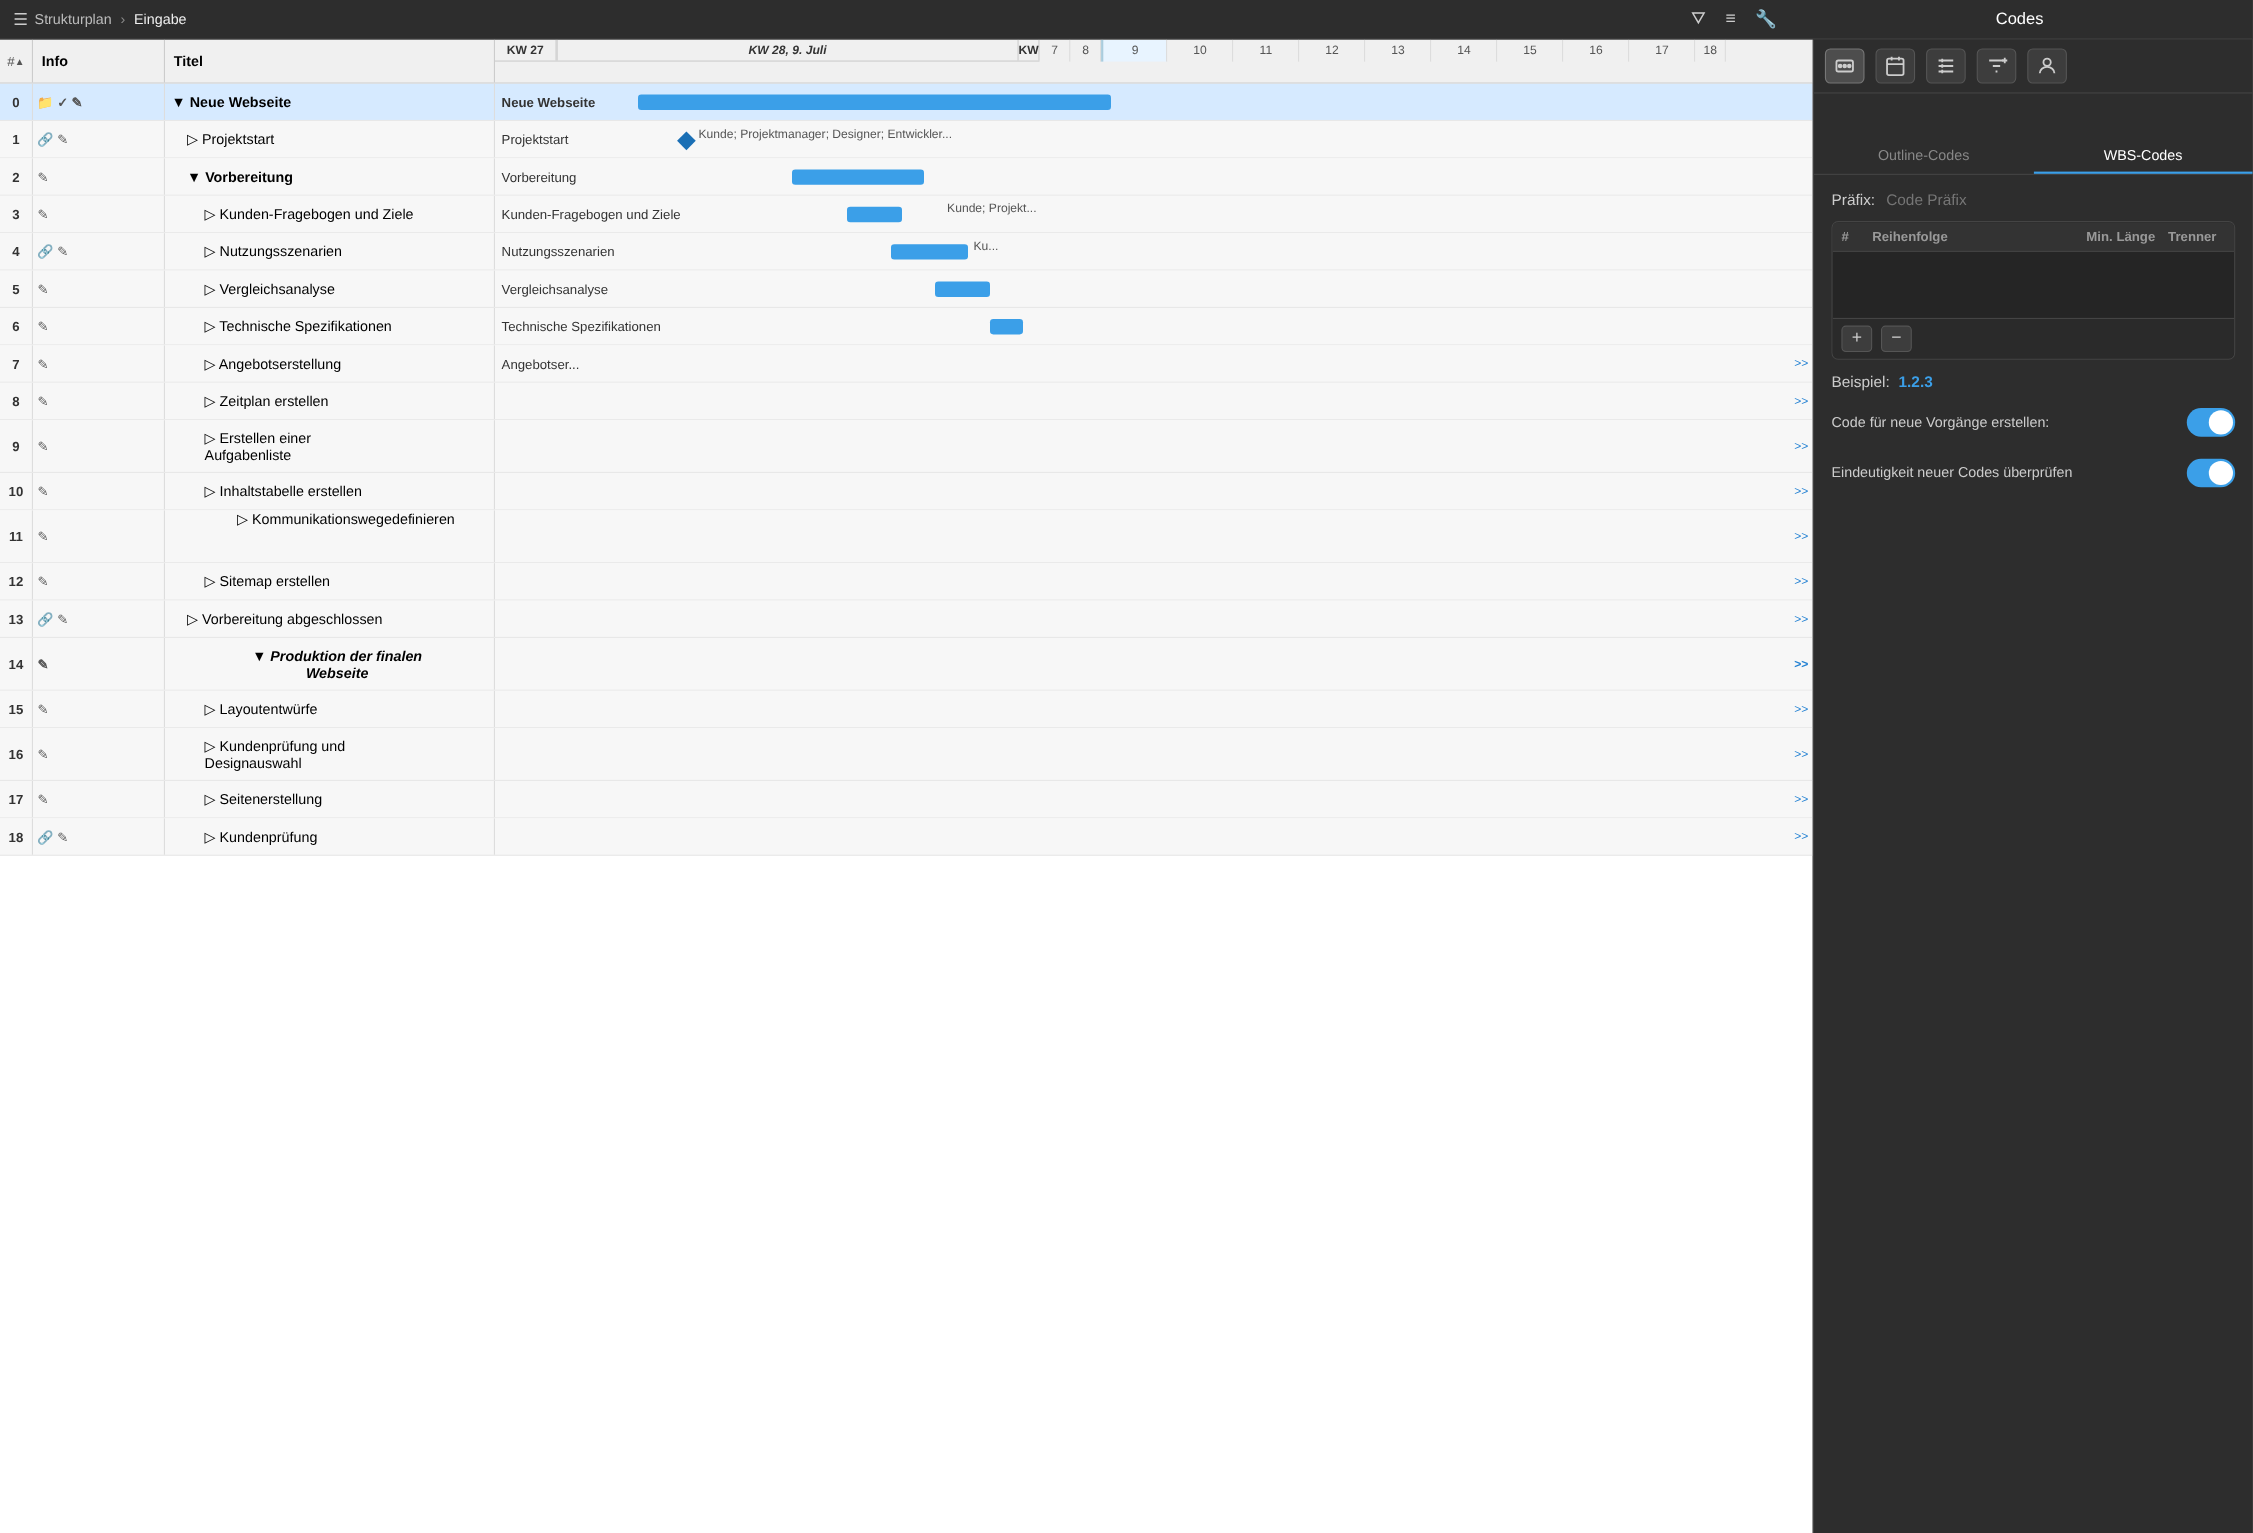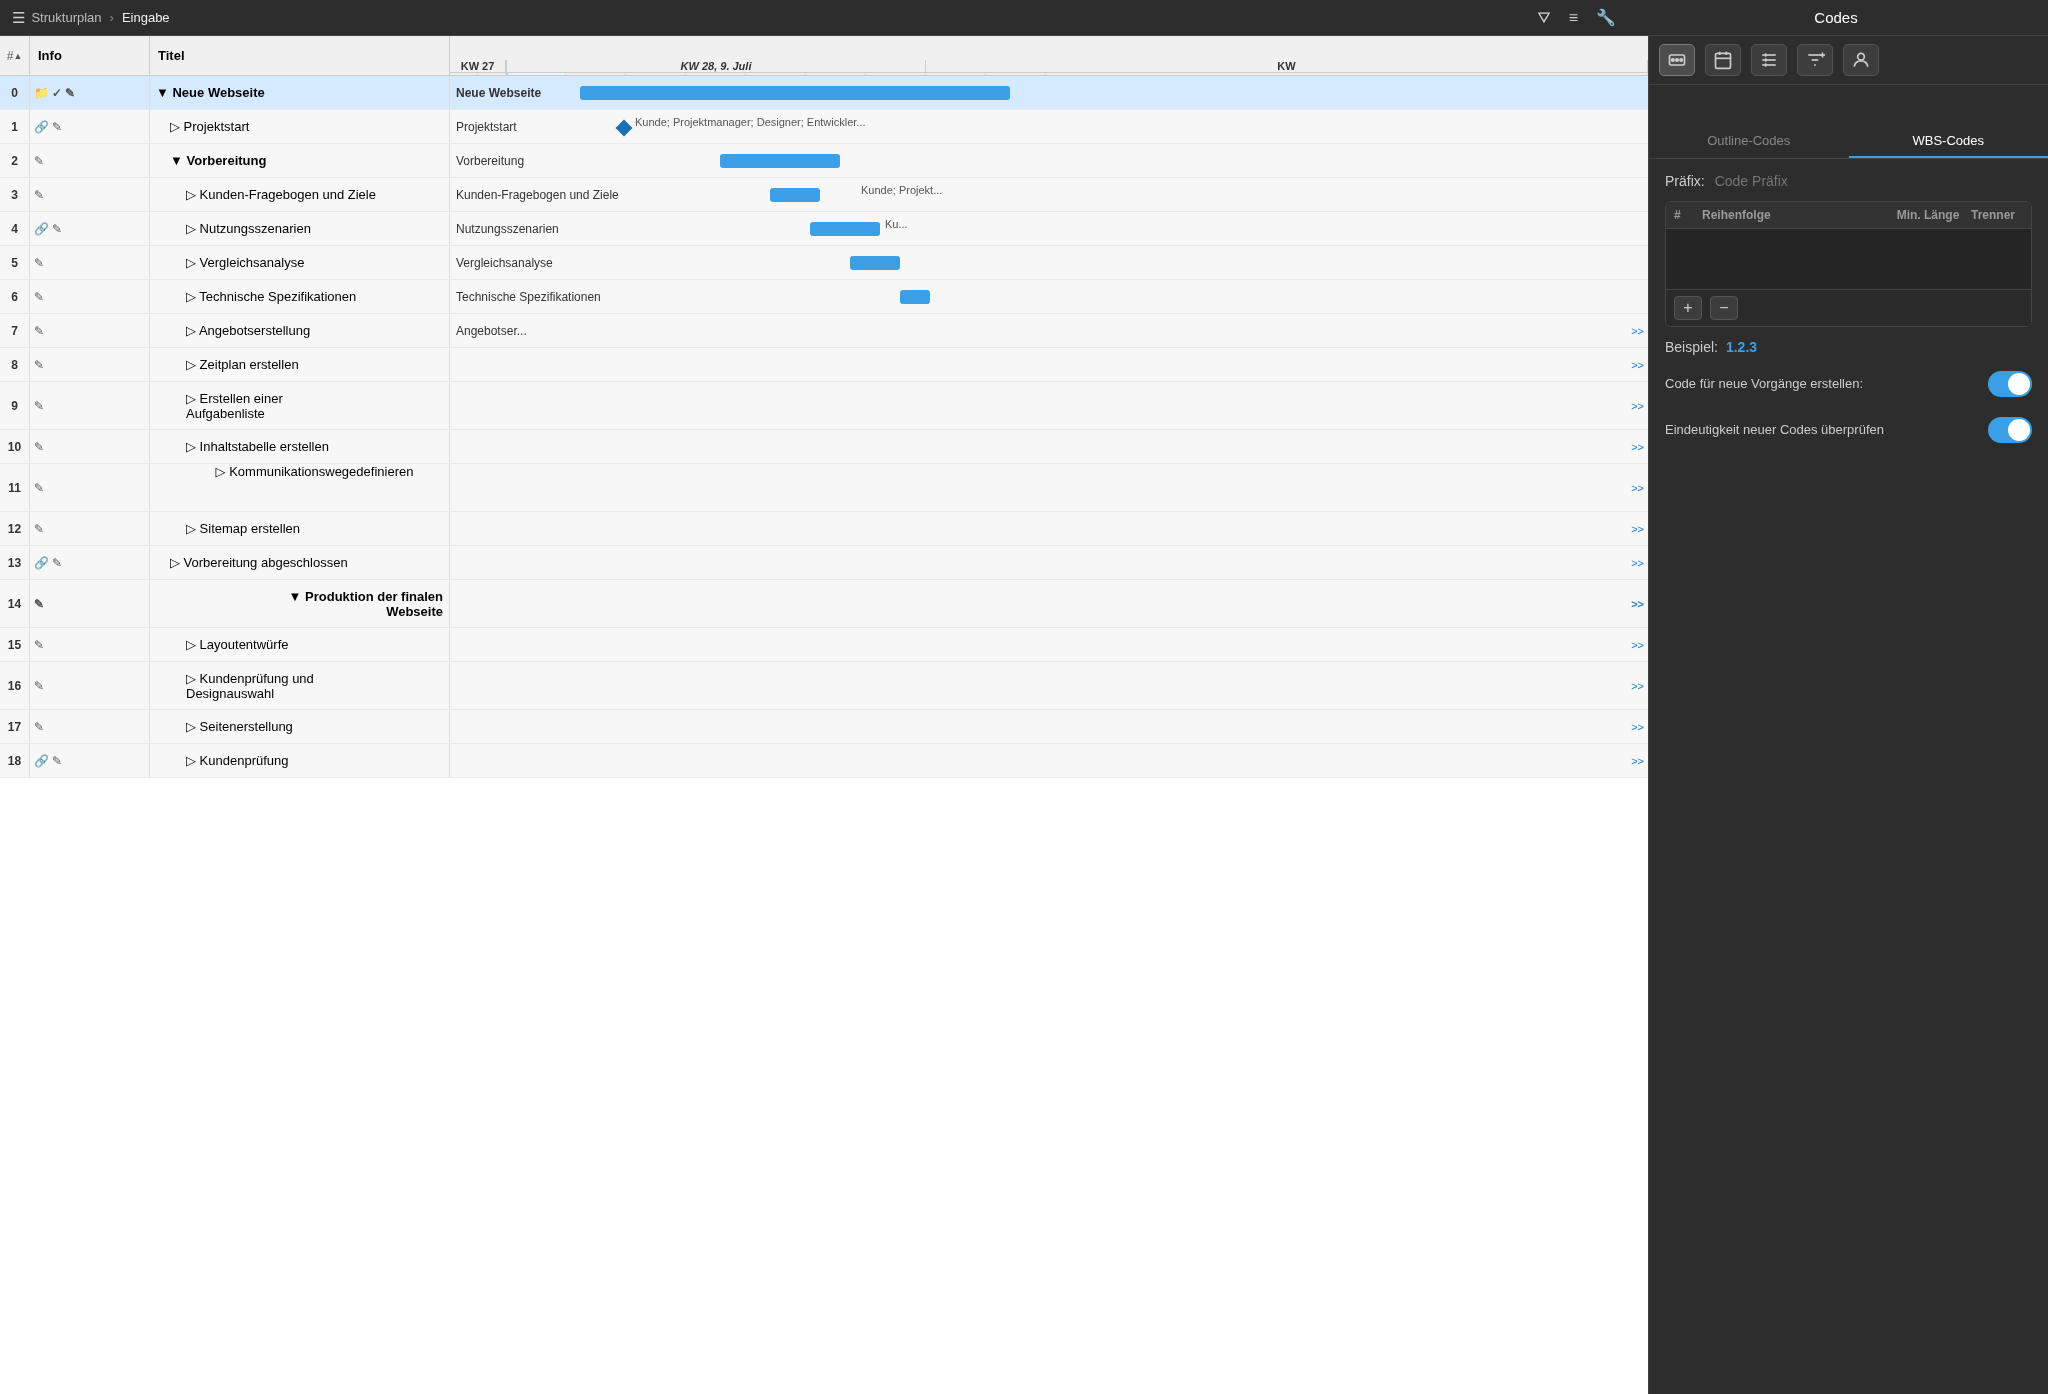--- a/index.html
+++ b/index.html
@@ -111,23 +111,22 @@
       padding: 0 8px;
       font-size: 13px;
       font-weight: 600;
       flex-shrink: 0;
     }
 
     
     .gantt-header {
       flex: 1;
       display: flex;
-      flex-direction: column;
+      flex-direction: row;
       overflow: hidden;
-      margin-top: 24px;
     }
     .gantt-weeks-row {
       display: flex;
       height: 20px;
       border-bottom: 1px solid #ccc;
     }
     .gantt-week-cell {
       border-right: 1px solid #ccc;
       display: flex;
       align-items: center;
@@ -670,21 +669,21 @@
         <div class="row-gantt">
           <span class="gantt-arrow">&gt;&gt;</span>
         </div>
       </div>
 
       <div class="table-row bold-row" style="background:#f7f7f7; min-height:48px;">
         <div class="row-num" style="font-weight:700;">14</div>
         <div class="row-info">
           <span class="info-icon">✎</span>
         </div>
-        <div class="row-title indent-1" style="font-weight:700; flex-direction:column; align-items:flex-end; justify-content:center; display:flex;">
+        <div class="row-title indent-1" style="font-weight:700; flex-direction:column; align-items:center; justify-content:center; display:flex;font-style:italic;">
           <span>▼ Produktion der finalen</span>
           <span>Webseite</span>
         </div>
         <div class="row-gantt">
           <span class="gantt-arrow">&gt;&gt;</span>
         </div>
       </div>
 
       <div class="table-row">
         <div class="row-num">15</div>

